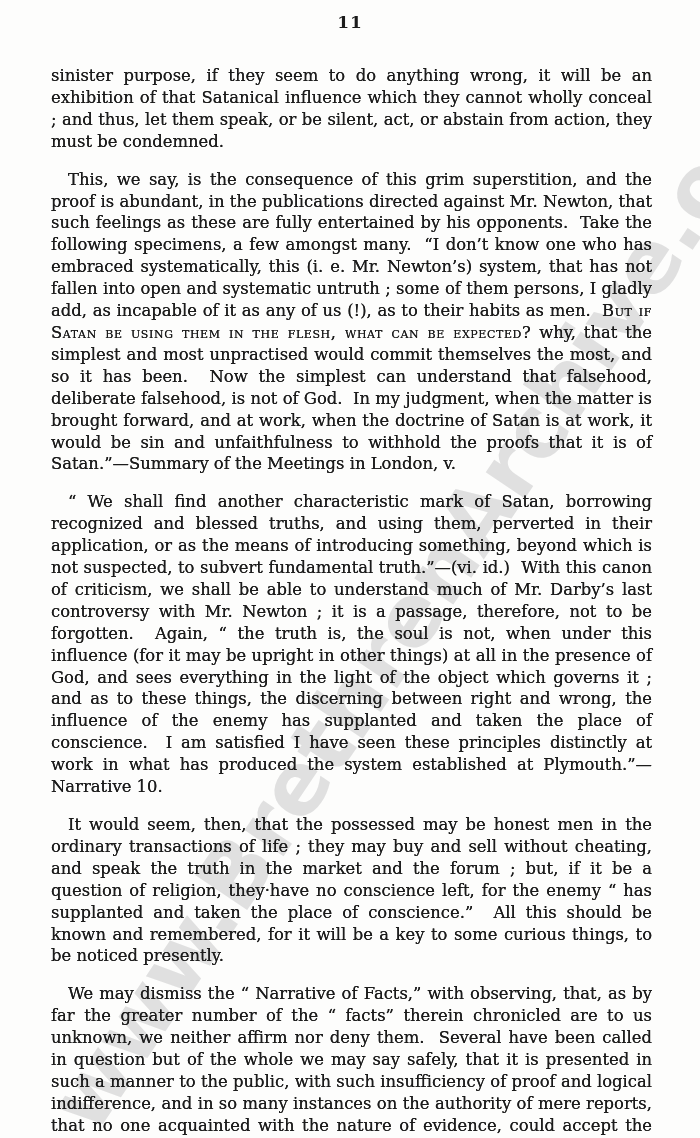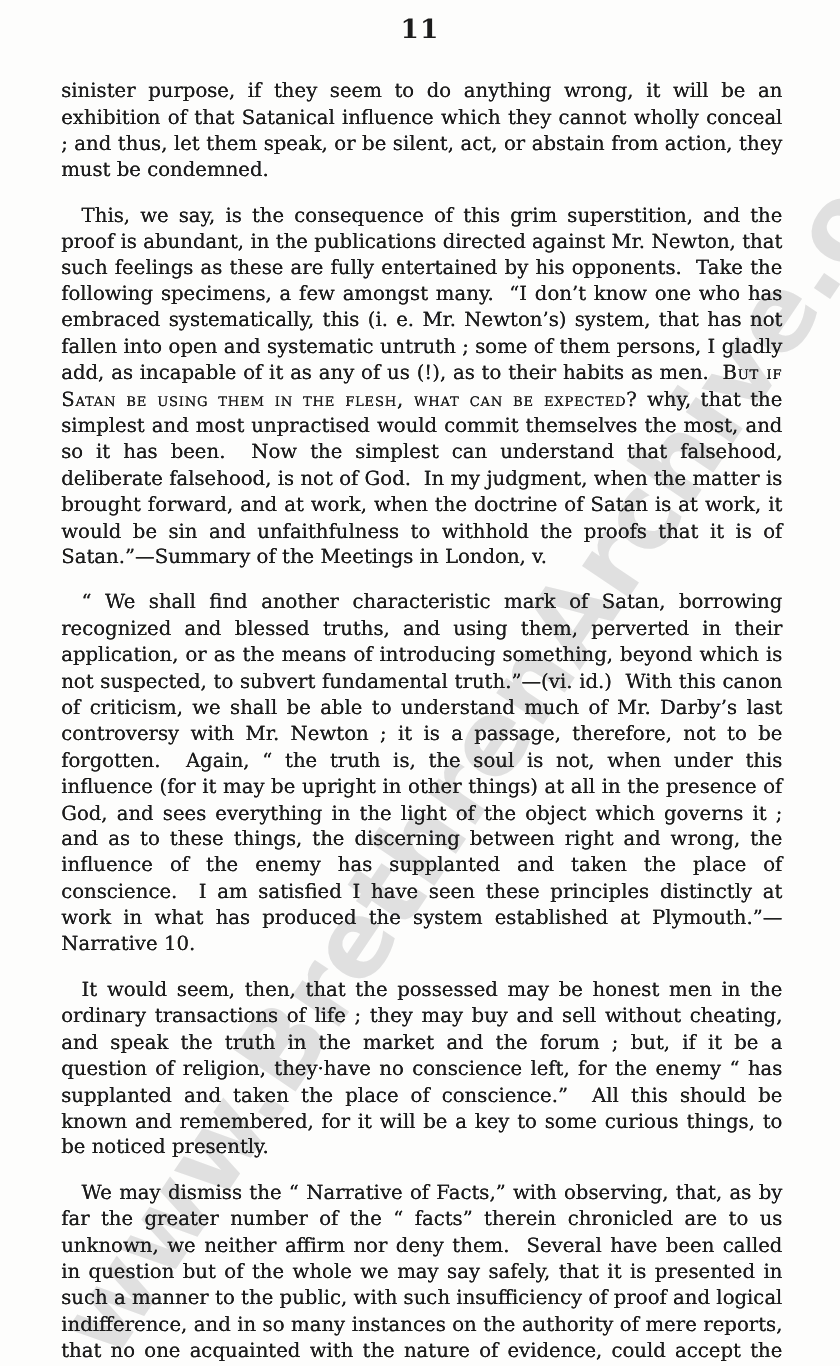--- a/index.html
+++ b/index.html
@@ -12,21 +12,21 @@
     width:700px;height:1138px;
     background:var(--paper);
     position:relative;
     overflow:hidden;
     font-family:"DejaVu Serif","Liberation Serif",serif;
     color:var(--ink);
   }
   .page-number{
     position:absolute;top:12px;left:0;width:700px;
     text-align:center;
-    font-size:22px;font-weight:bold;
+    font-size:17px;font-weight:bold;
     letter-spacing:1px;
   }
   .watermark{
     position:absolute;
     left:28px;top:1092px;
     transform:rotate(-56deg);
     transform-origin:0 0;
     font-family:"DejaVu Sans","Liberation Sans",sans-serif;
     font-weight:bold;
     font-size:86px;

